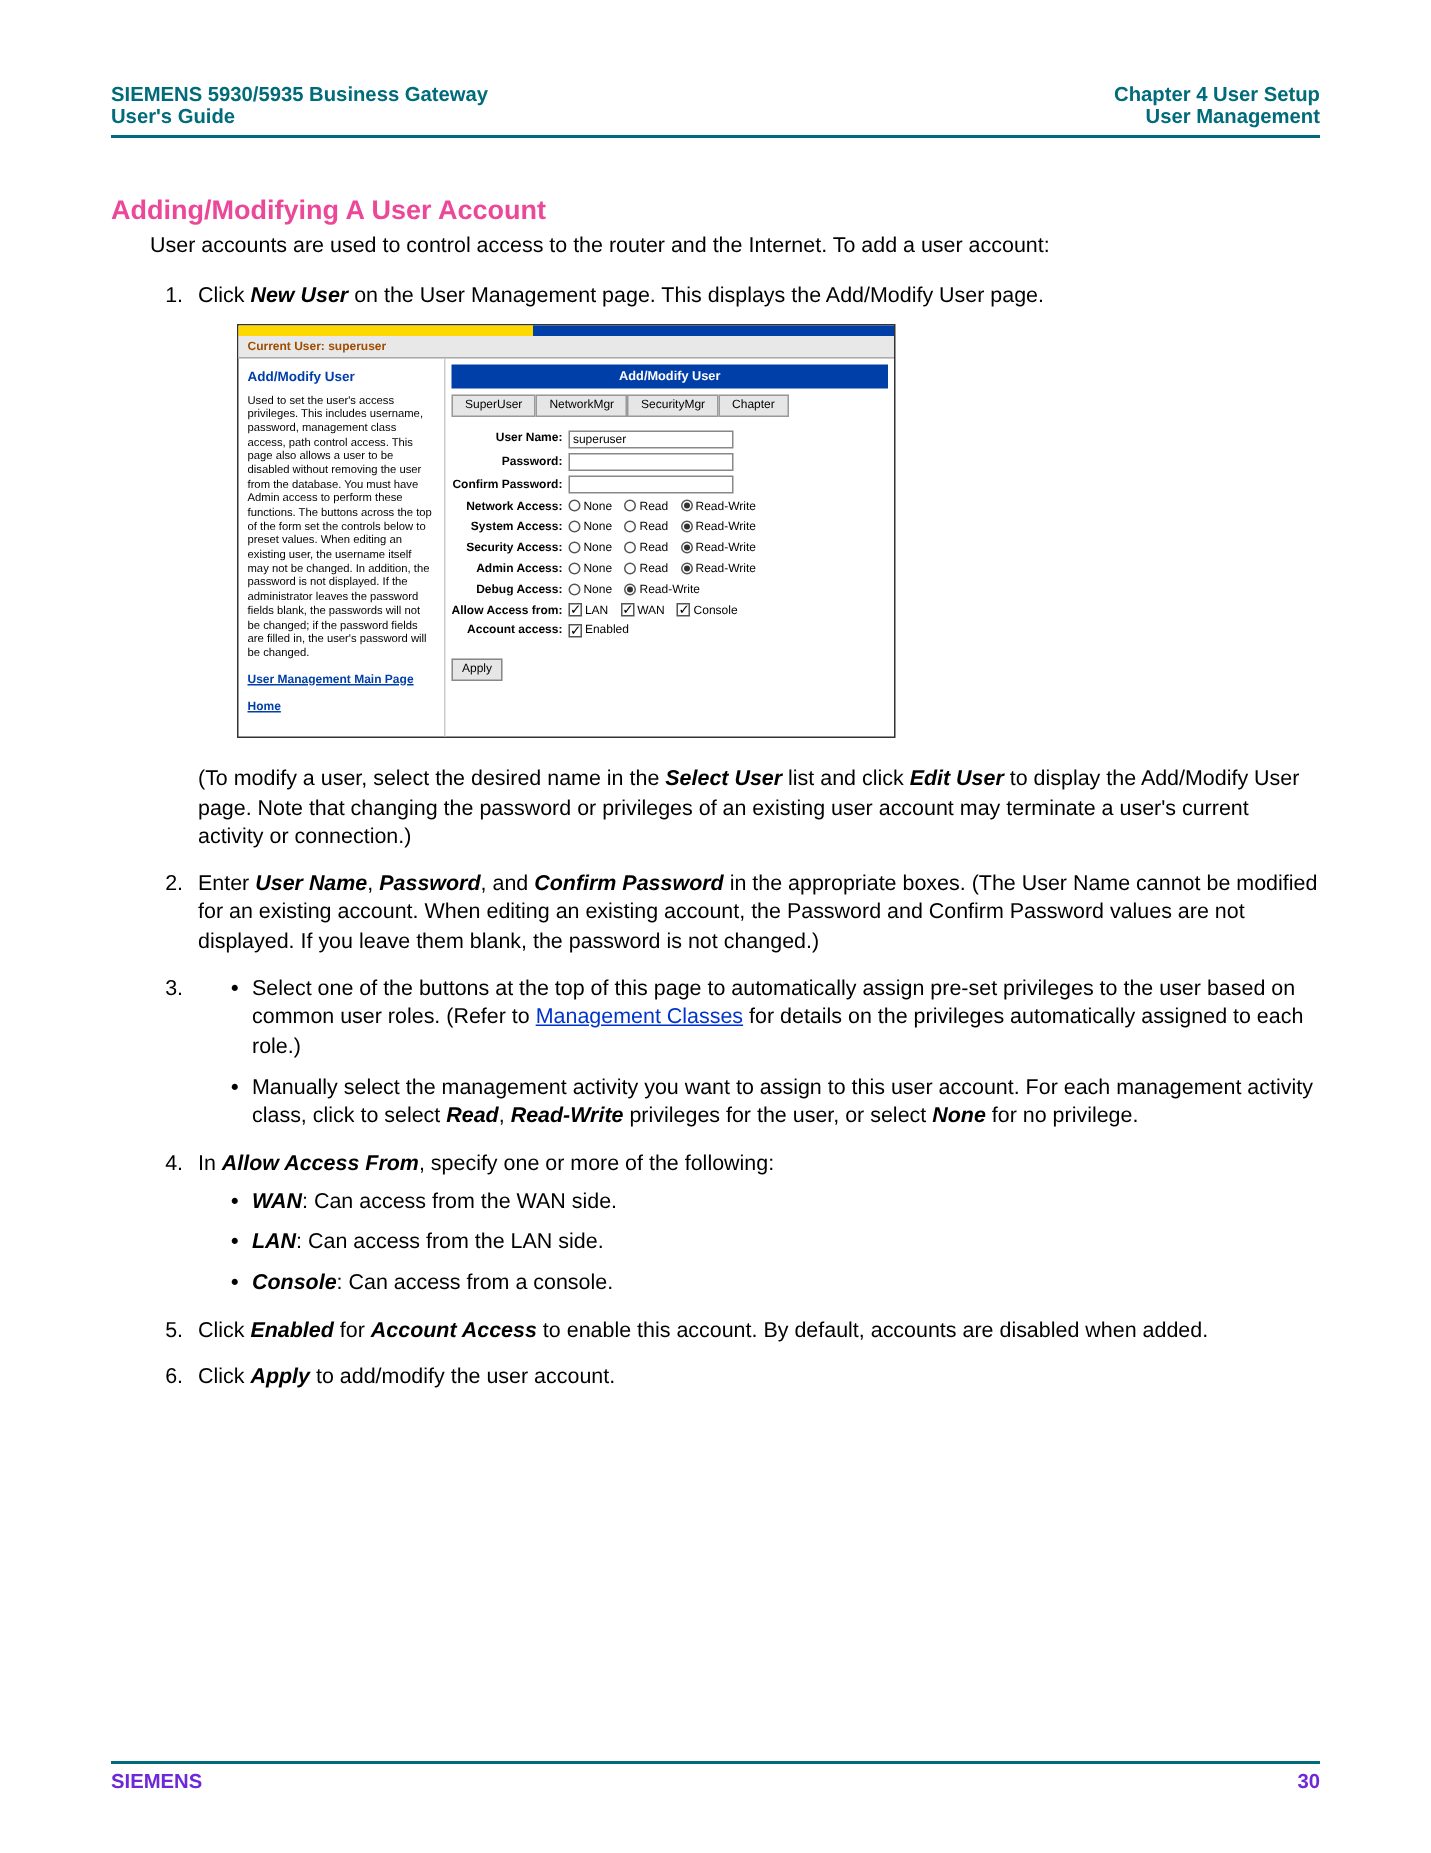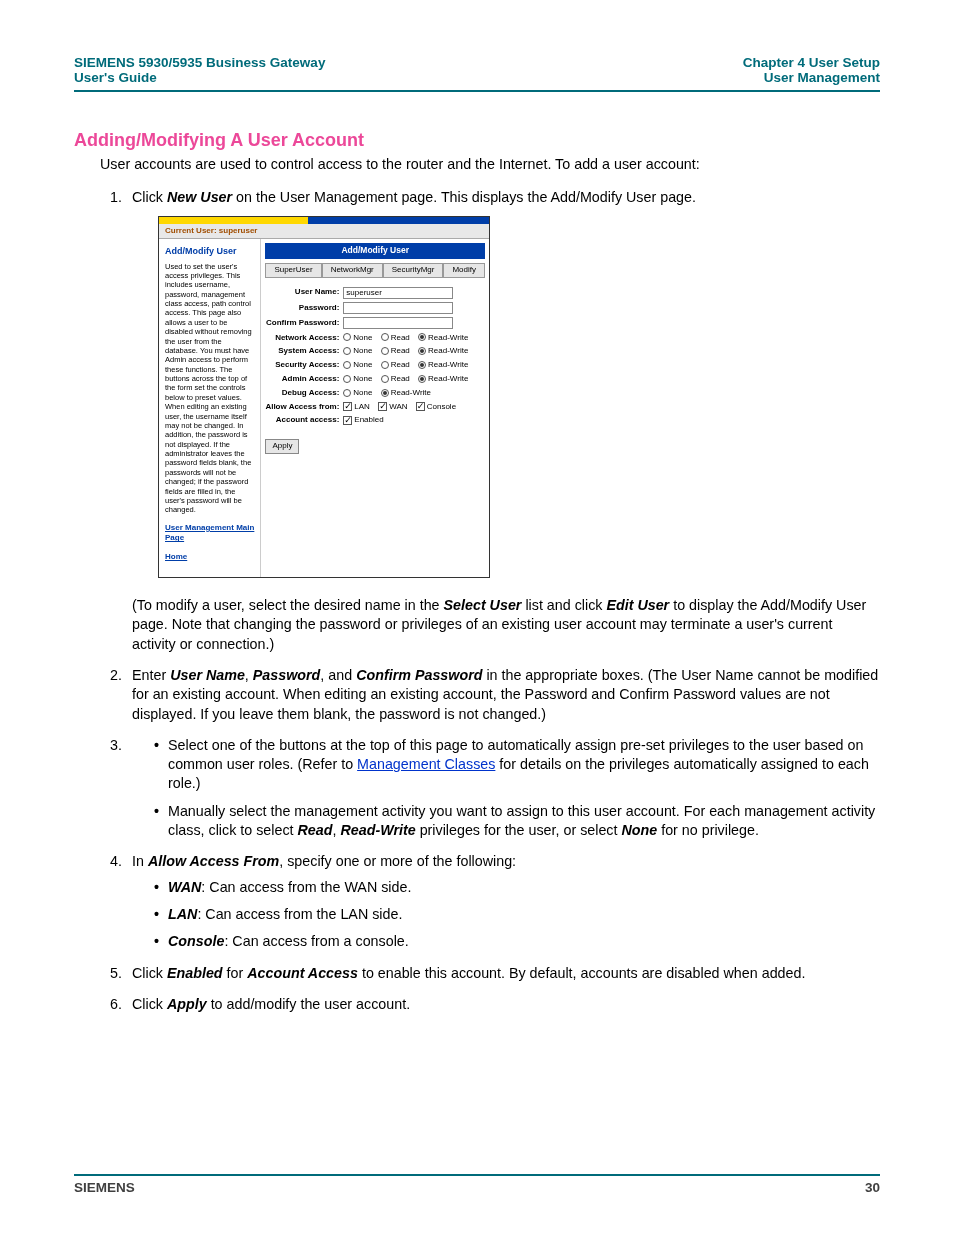--- a/index.html
+++ b/index.html
@@ -16,21 +16,21 @@
   ol.steps > li { margin-bottom: 12px; padding-left: 6px; line-height: 1.35; }
   ol.steps > li > p { margin-bottom: 6px; }
   ul.bullets { list-style: none; margin: 6px 0 6px 22px; }
   ul.bullets > li { position: relative; padding-left: 14px; margin-bottom: 8px; line-height: 1.35; }
   ul.bullets > li::before { content: "•"; position: absolute; left: 0; top: 0; font-weight: bold; }
   .link { color: #0033cc; text-decoration: underline; cursor: pointer; }
   .bold { font-weight: bold; font-style: italic; }
 
   
   .shot-wrap { margin: 8px 0 18px 26px; }
-  .shot { width: 332px; border: 1px solid #333; font-family: Tahoma, sans-serif; font-size: 8px; color: #000; background: #fff; }
+  .shot { width: 439px; border: 1px solid #333; font-family: Tahoma, sans-serif; font-size: 8px; color: #000; background: #fff; }
   .stripe { height: 7px; background: linear-gradient(to right, #ffd800 0%, #ffd800 45%, #003ea8 45%, #003ea8 100%); }
   .cu { background: #e8e8e8; padding: 2px 6px; color: #a04d00; font-weight: bold; font-size: 8px; border-bottom: 1px solid #aaa; }
   .shot-body { display: flex; }
   .scol-l { width: 138px; padding: 6px; border-right: 1px solid #ccc; }
   .scol-r { flex: 1; padding: 4px 4px 8px 4px; }
   .side-title { color: #003ea8; font-weight: bold; font-size: 9px; margin-bottom: 4px; }
   .side-text { font-size: 7.5px; line-height: 1.25; margin-bottom: 8px; }
   .side-link { color: #003ea8; font-weight: bold; text-decoration: underline; font-size: 8px; display: block; margin-bottom: 8px; }
   .bar-title { background: #003ea8; color: #fff; text-align: center; font-weight: bold; padding: 2px 0; font-size: 8.5px; margin-bottom: 4px; }
   .rolebar { display: flex; gap: 0; margin-bottom: 6px; }
@@ -40,21 +40,21 @@
   table.frm td.fld input[type=text] { width: 110px; height: 12px; border: 1px solid #888; font-size: 8px; padding: 0 2px; }
   .radio { display: inline-block; width: 8px; height: 8px; border: 1px solid #555; border-radius: 50%; vertical-align: middle; margin-right: 2px; position: relative; }
   .radio.sel::after { content: ""; position: absolute; width: 4px; height: 4px; background: #333; border-radius: 50%; top: 1px; left: 1px; }
   .chk { display: inline-block; width: 9px; height: 9px; border: 1px solid #555; vertical-align: middle; margin-right: 2px; position: relative; }
   .chk.sel::after { content: "✓"; position: absolute; top: -3px; left: 0; font-size: 9px; }
   .opt { margin-right: 6px; white-space: nowrap; }
   .applybtn { margin-top: 10px; border: 1px solid #888; background: #e6e6e6; font-size: 8px; padding: 1px 6px; display: inline-block; }
 
   .ftr { position: absolute; bottom: 40px; left: 74px; right: 74px; }
   .ftr-line { height: 2px; background: #006b7a; margin-bottom: 4px; }
-  .ftr-row { display: flex; justify-content: space-between; font-size: 13.5px; font-weight: bold; color: #404040; }
+  .ftr-row { display: flex; justify-content: space-between; font-size: 13.5px; font-weight: bold; color: #6d28d9; }
 </style>
 </head>
 <body>
 
 <div class="page">
 
   <div class="hdr">
     <div class="left">
       <div>SIEMENS 5930/5935 Business Gateway</div>
       <div>User's Guide</div>
@@ -88,21 +88,21 @@
 When editing an existing user, the username itself may not be changed. In addition, the password is not displayed. If the administrator leaves the password fields blank, the passwords will not be changed; if the password fields are filled in, the user's password will be changed.</div>
               <span class="side-link">User Management Main Page</span>
               <span class="side-link">Home</span>
             </div>
             <div class="scol-r">
               <div class="bar-title">Add/Modify User</div>
               <div class="rolebar">
                 <span>SuperUser</span>
                 <span>NetworkMgr</span>
                 <span>SecurityMgr</span>
-                <span>Modify</span>
+                <span>Chapter</span>
               </div>
               <table class="frm">
                 <tbody>
                       <tr>
                         <td class="lab">User Name:</td>
                     <td class="fld"><input type="text" value="superuser" style=""></td>
                       </tr>
                 <tr>
                         <td class="lab">Password:</td>
                     <td class="fld"><input type="text" style=""></td>

